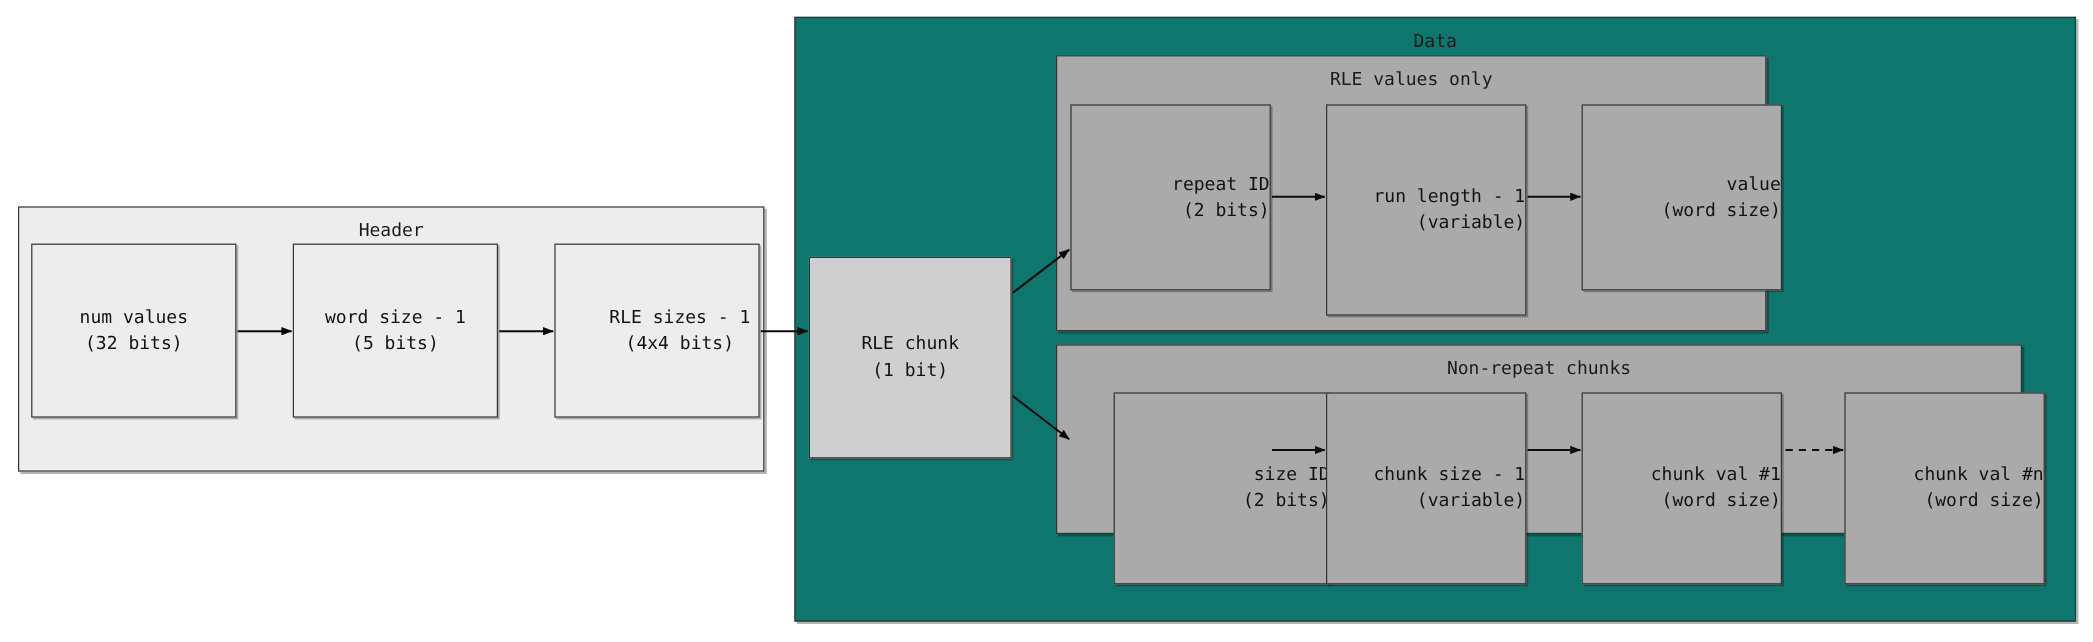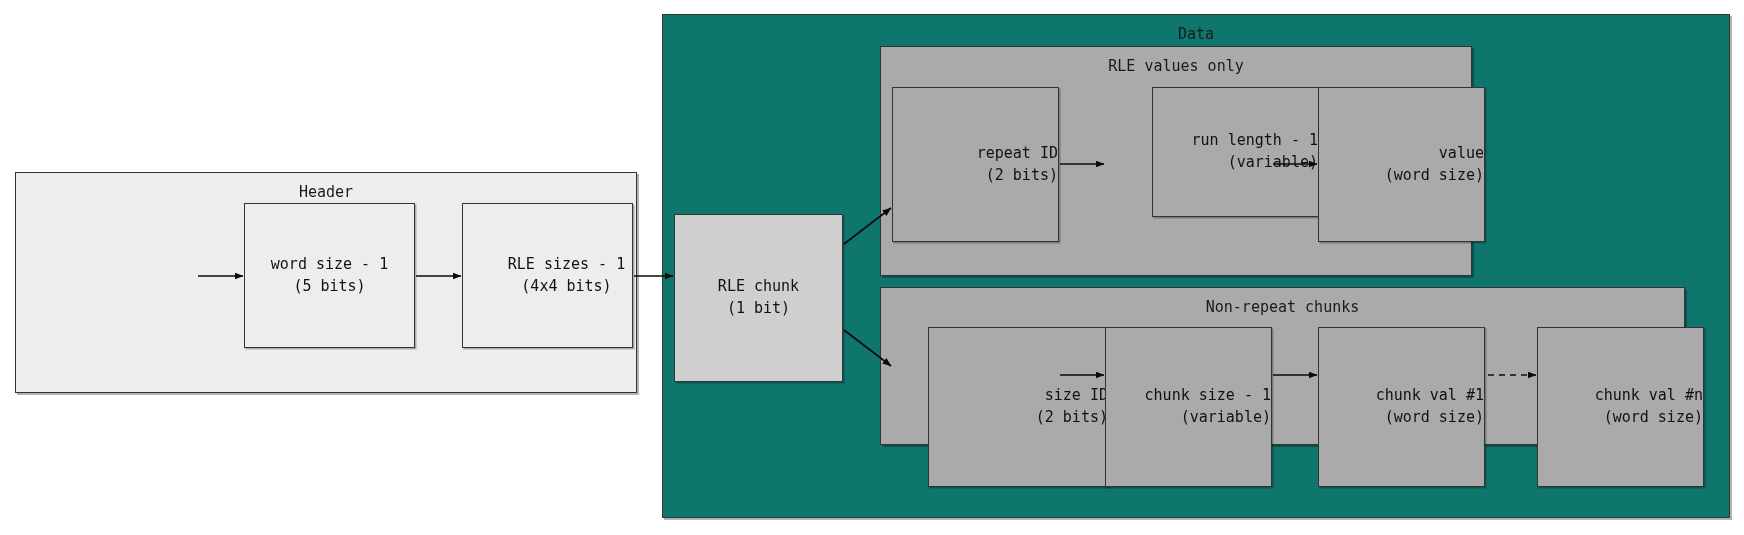--- a/index.html
+++ b/index.html
@@ -78,20 +78,24 @@
 </style>
 </head>
 <body>
 
 <div id="diagram">
 
   <div class="abs cluster bg-header" style="left:15px; top:172px; width:622px; height:221px;">
     <div class="cluster-title" style="top:12px;">Header</div>
   </div>
 
+  <div class="abs node n-header" style="left:26px; top:203px; width:171px; height:145px;">
+    <span class="l1">num values</span>
+    <span class="l2">(32 bits)</span>
+  </div>
 
   <div class="abs node n-header" style="left:244px; top:203px; width:171px; height:145px;">
     <span class="l1">word size - 1</span>
     <span class="l2">(5 bits)</span>
   </div>
 
   <div class="abs node n-header" style="left:462px; top:203px; width:171px; height:145px;padding-left:38px;">
     <span class="l1">RLE sizes - 1</span>
     <span class="l2">(4x4 bits)</span>
   </div>
@@ -107,21 +111,21 @@
 
   <div class="abs cluster bg-sub" style="left:880px; top:46px; width:592px; height:230px;">
     <div class="cluster-title" style="top:12px;">RLE values only</div>
   </div>
 
   <div class="abs node n-sub" style="left:892px; top:87px; width:167px; height:155px;">
     <span class="l1">repeat ID</span>
     <span class="l2">(2 bits)</span>
   </div>
 
-  <div class="abs node n-sub" style="left:1152px; top:87px; width:167px; height:130px;">
+  <div class="abs node n-sub" style="left:1105px; top:87px; width:167px; height:176px;">
     <span class="l1">run length - 1</span>
     <span class="l2">(variable)</span>
   </div>
 
   <div class="abs node n-sub" style="left:1318px; top:87px; width:167px; height:155px;">
     <span class="l1">value</span>
     <span class="l2">(word size)</span>
   </div>
 
   <div class="abs cluster bg-sub" style="left:880px; top:287px; width:805px; height:158px;">

